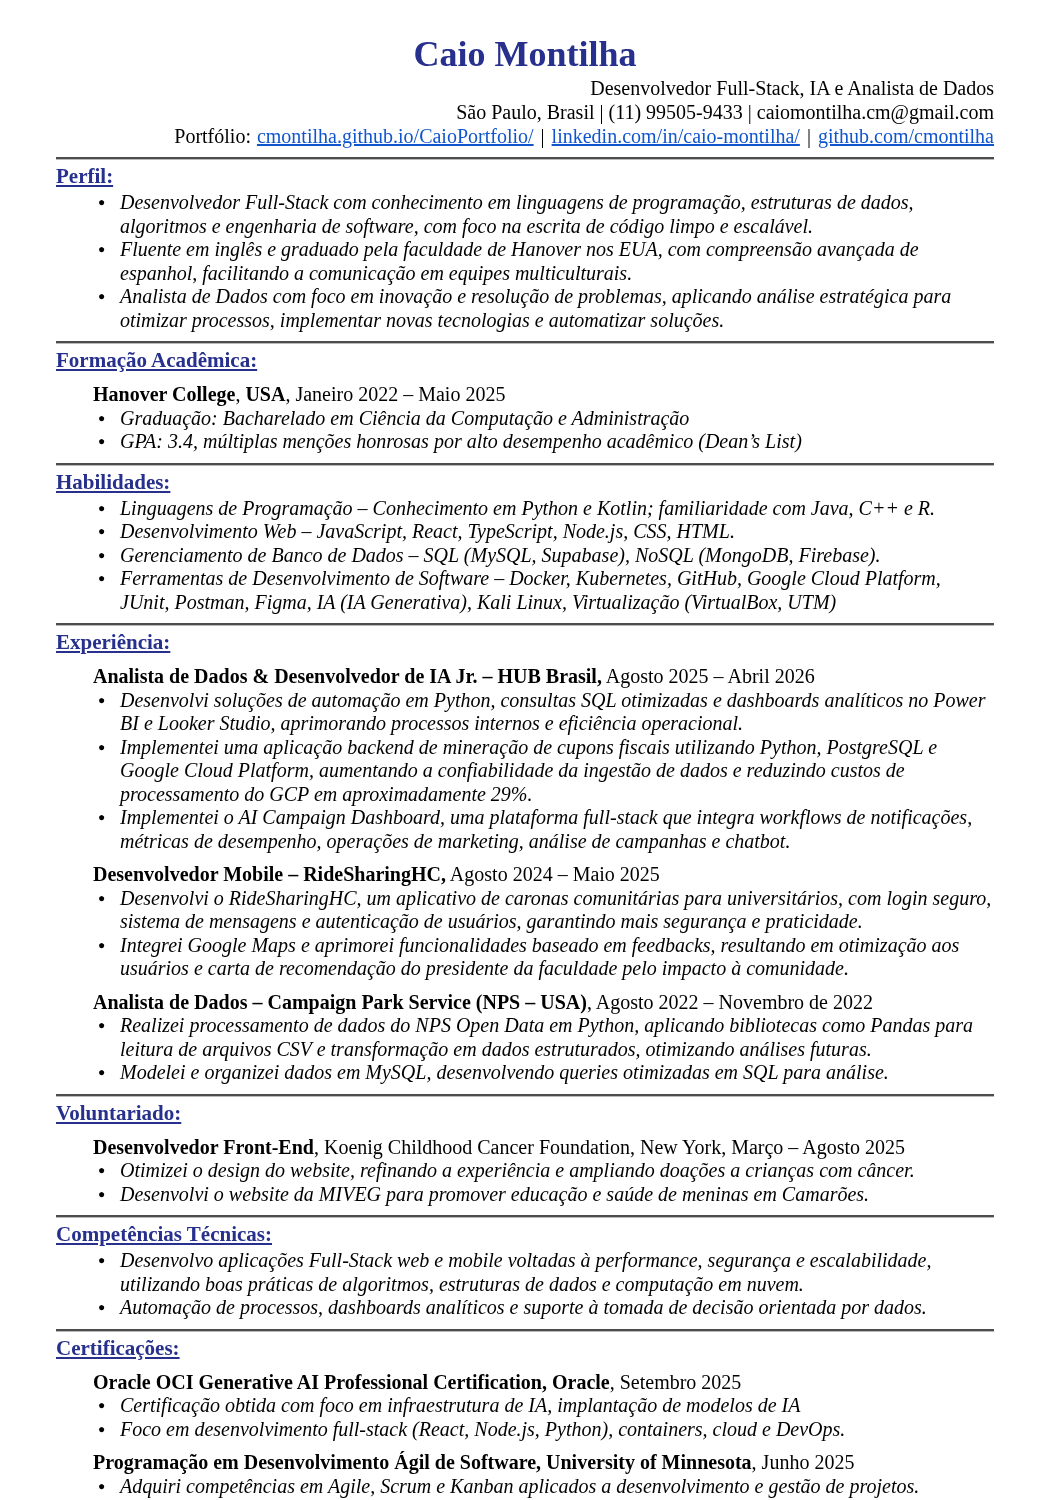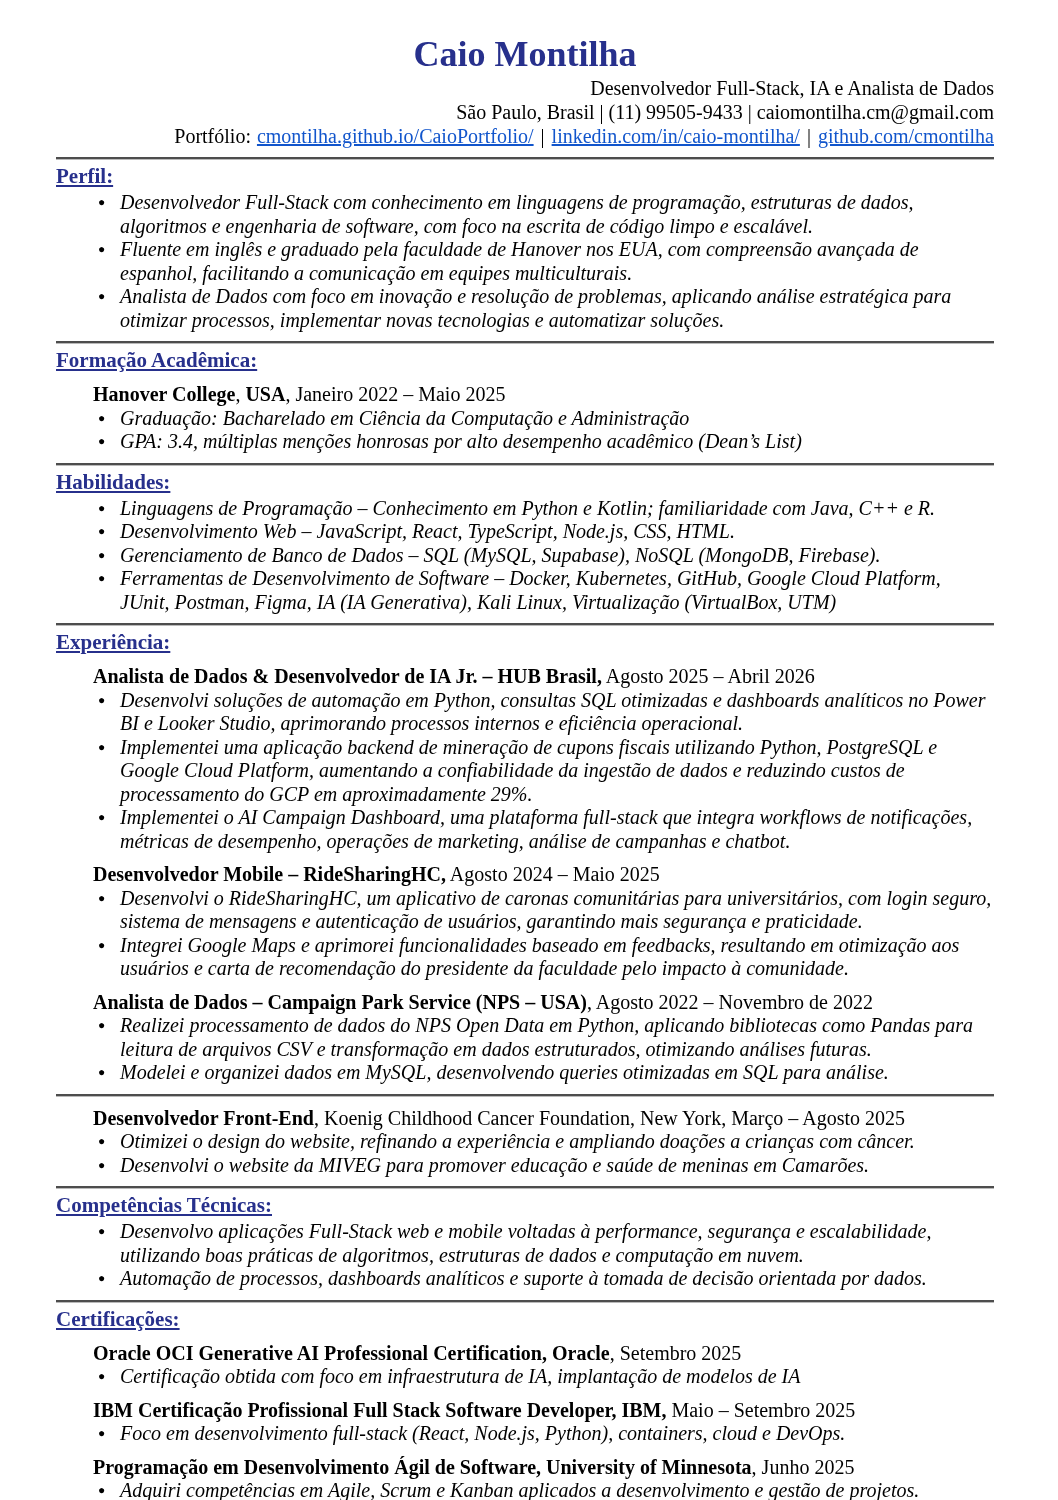--- a/index.html
+++ b/index.html
@@ -134,20 +134,21 @@
           <span class="dot">●</span>
           <span class="btext"><span class="r">Realizei processamento de dados do NPS Open Data em Python, aplicando bibliotecas como Pandas para leitura de arquivos CSV e transformação em dados estruturados, otimizando análises futuras.</span></span>
         </div>
         <div class="bullet">
           <span class="dot">●</span>
           <span class="btext"><span class="r">Modelei e organizei dados em MySQL, desenvolvendo queries otimizadas em SQL para análise.</span></span>
         </div>
       </section>
       <section class="sec">
         <div class="rule"></div>
+        <h2 class="sec-h">Voluntariado:</h2>
         <p class="role"><span class="b">Desenvolvedor Front-End</span><span class="r">, Koenig Childhood Cancer Foundation, New York, Março – Agosto 2025</span></p>
         <div class="bullet">
           <span class="dot">●</span>
           <span class="btext"><span class="r">Otimizei o design do website, refinando a experiência e ampliando doações a crianças com câncer.</span></span>
         </div>
         <div class="bullet">
           <span class="dot">●</span>
           <span class="btext"><span class="r">Desenvolvi o website da MIVEG para promover educação e saúde de meninas em Camarões.</span></span>
         </div>
       </section>
@@ -164,21 +165,20 @@
         </div>
       </section>
       <section class="sec">
         <div class="rule"></div>
         <h2 class="sec-h">Certificações:</h2>
         <p class="role"><span class="b">Oracle OCI Generative AI Professional Certification, Oracle</span><span class="r">, Setembro 2025</span></p>
         <div class="bullet">
           <span class="dot">●</span>
           <span class="btext"><span class="r">Certificação obtida com foco em infraestrutura de IA, implantação de modelos de IA</span></span>
         </div>
-        <p class="role"><span class="b">IBM Certificação Profissional Full Stack Software Developer, IBM,</span><span class="r"> Maio – Setembro 2025</span></p>
         <div class="bullet">
           <span class="dot">●</span>
           <span class="btext"><span class="r">Foco em desenvolvimento full-stack (React, Node.js, Python), containers, cloud e DevOps.</span></span>
         </div>
         <p class="role"><span class="b">Programação em Desenvolvimento Ágil de Software, University of Minnesota</span><span class="r">, Junho 2025</span></p>
         <div class="bullet">
           <span class="dot">●</span>
           <span class="btext"><span class="r">Adquiri competências em Agile, Scrum e Kanban aplicados a desenvolvimento e gestão de projetos.</span></span>
         </div>
       </section>

